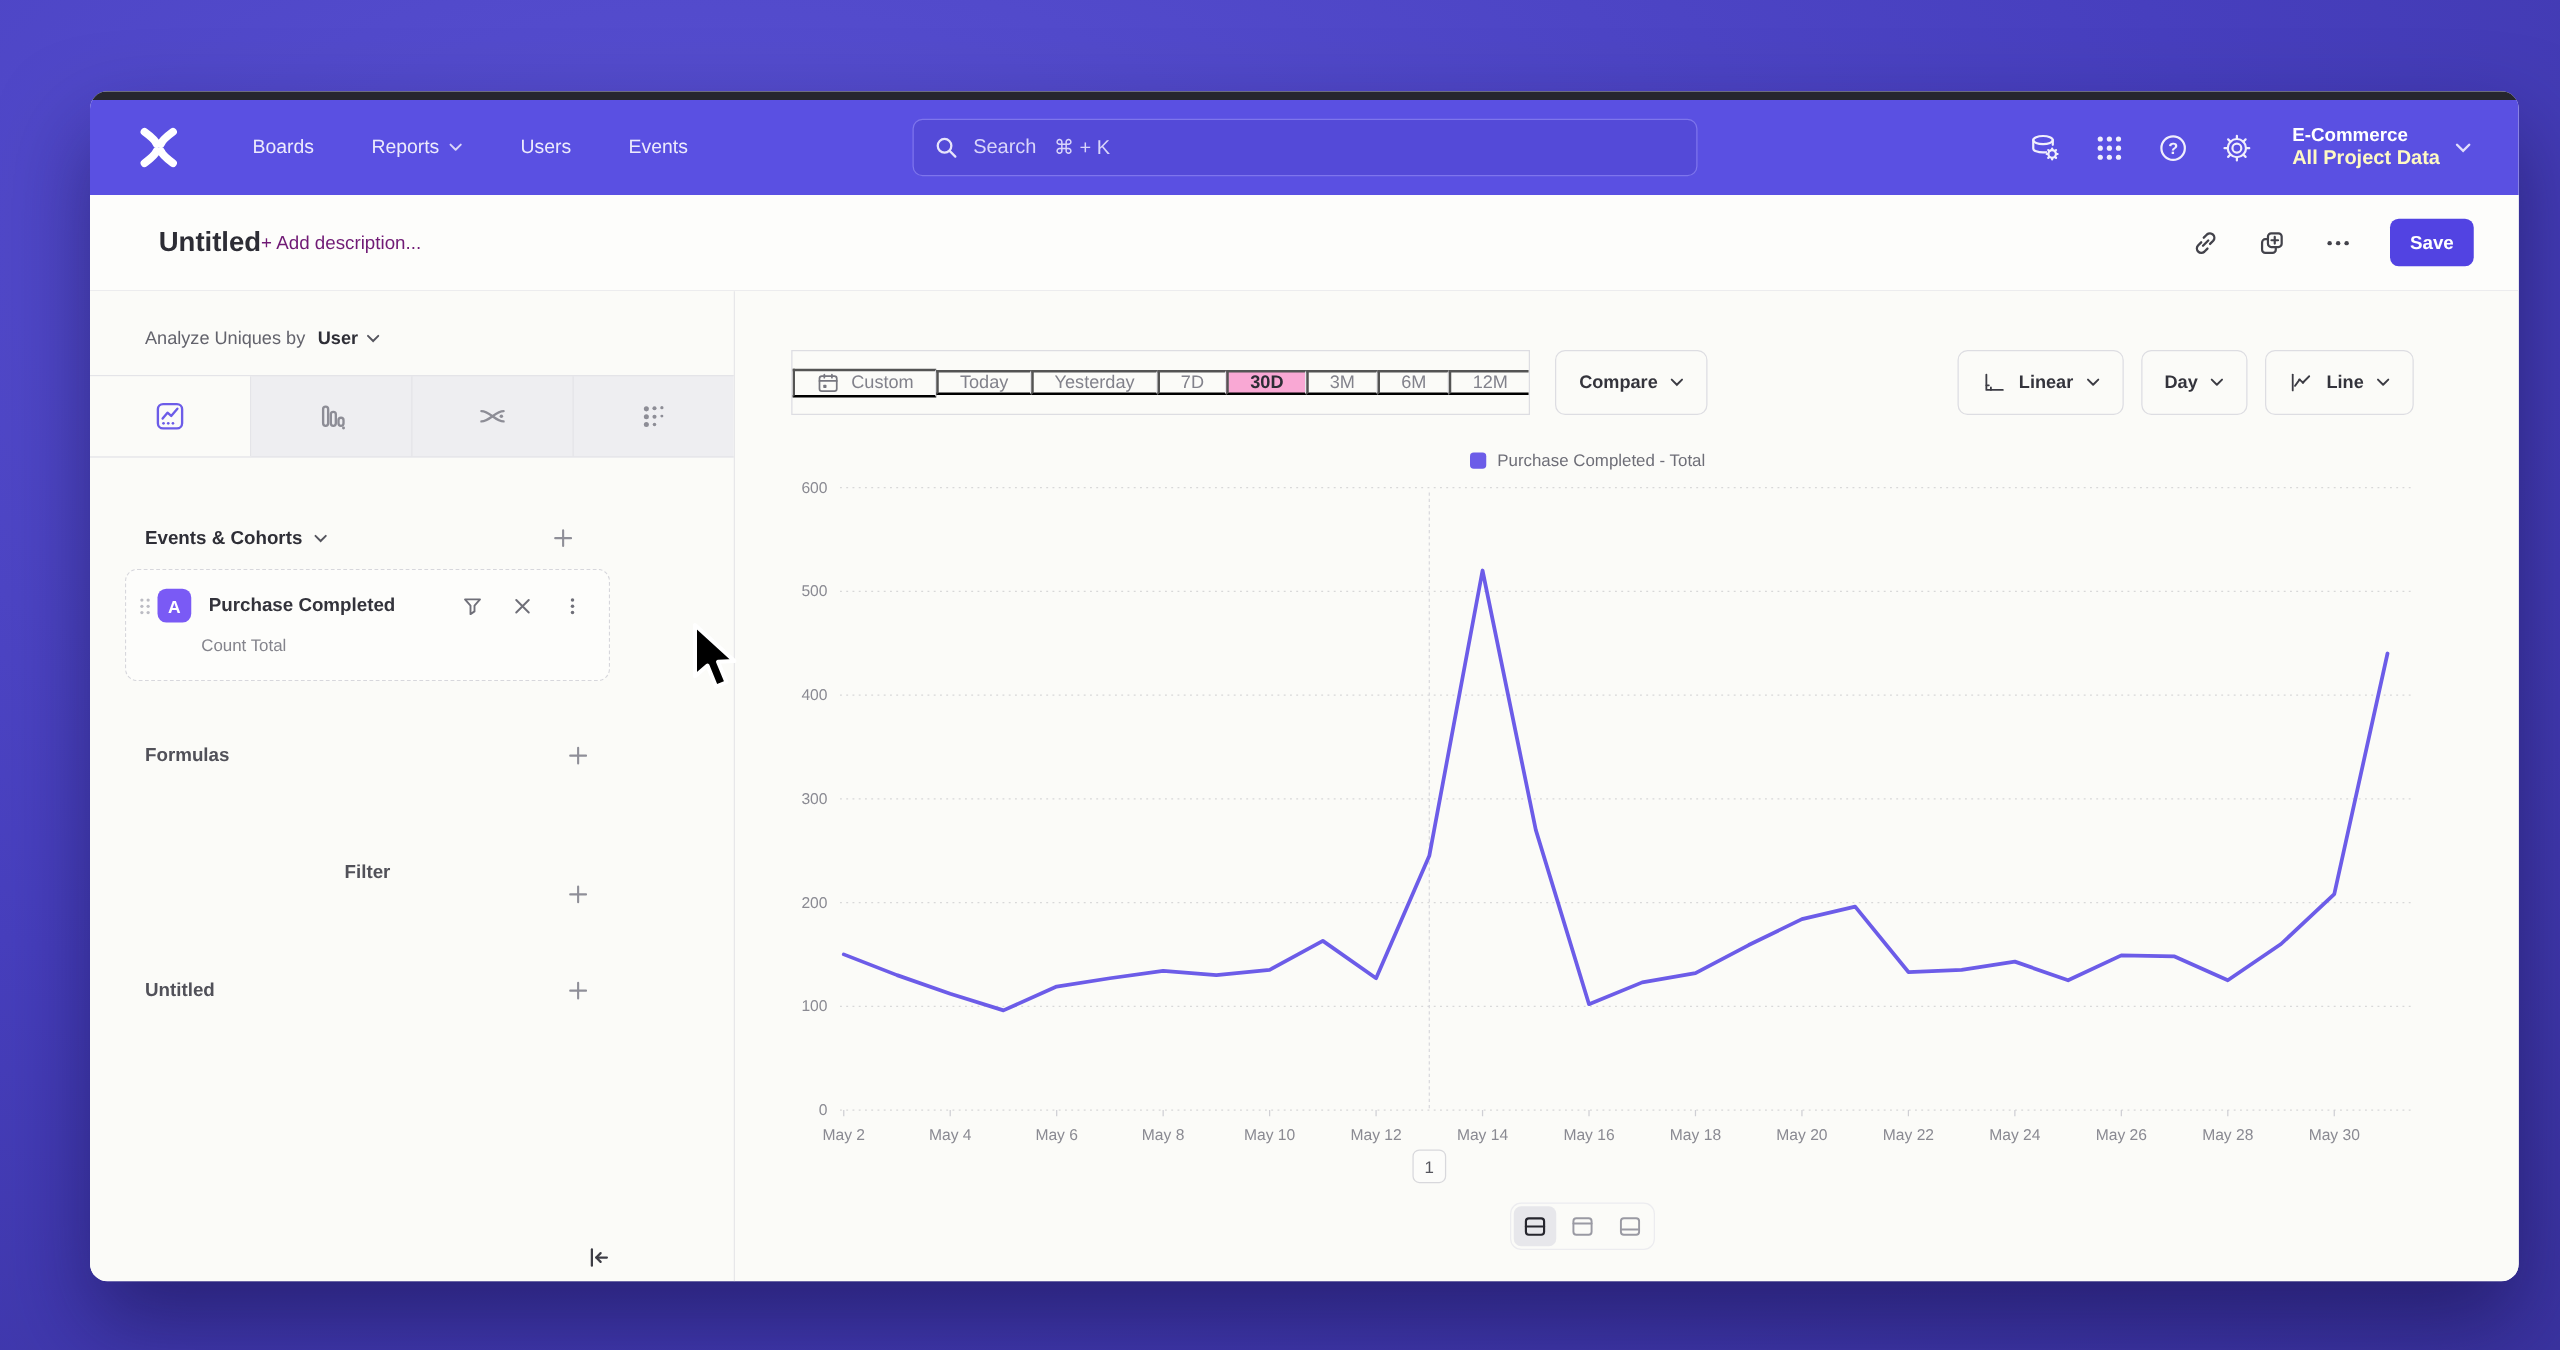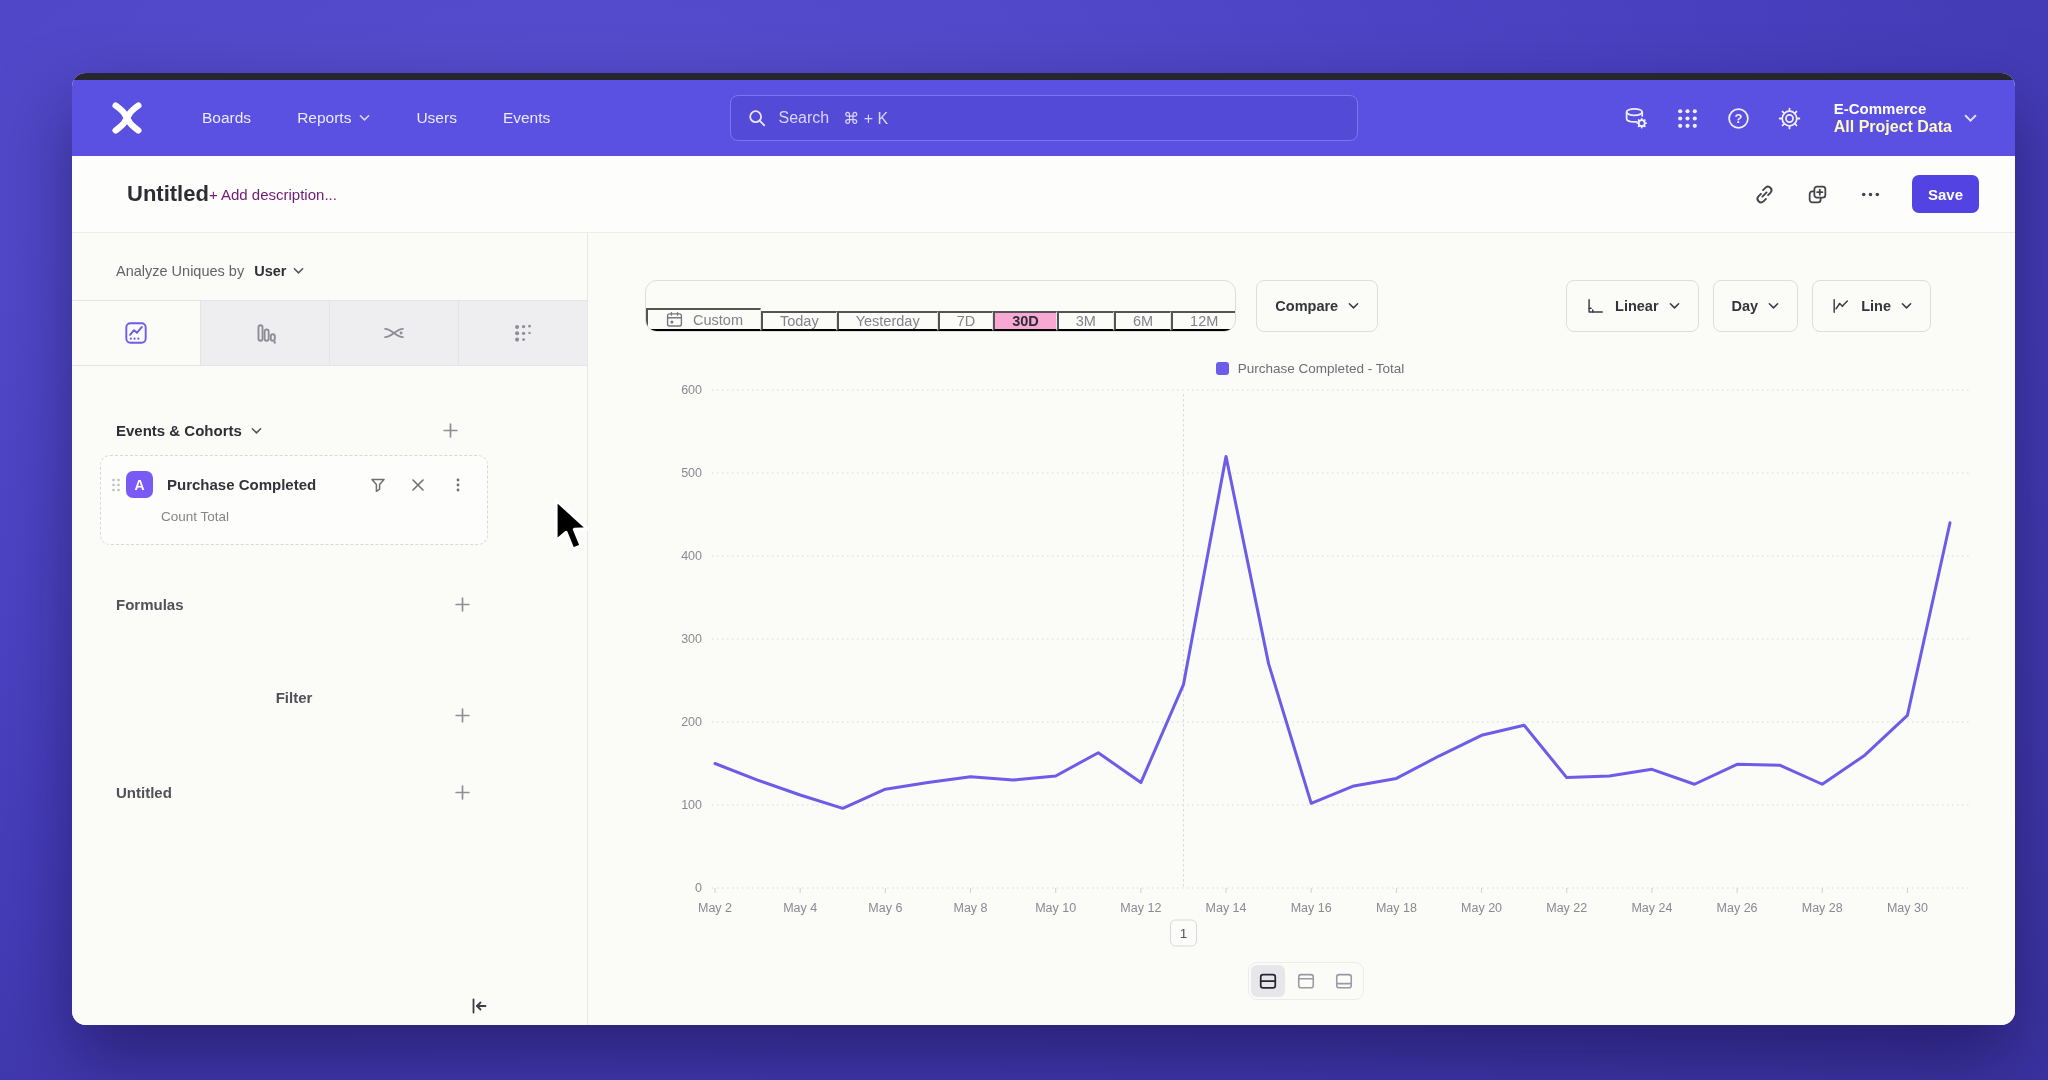--- a/index.html
+++ b/index.html
@@ -34,21 +34,21 @@
   .project-scope { font-size:16px; font-weight:bold; color:#fef9c3; }
   
   .header-row { height:77px; background:#fdfdfb; border-bottom:1px solid #ececee; display:flex; align-items:center; padding:0 36px 0 55px; }
   .doc-title { font-size:22px; font-weight:bold; color:#2d2d35; }
   .doc-desc { font-size:15px; color:#701a75; }
   .header-actions { margin-left:auto; display:flex; align-items:center; gap:30px; }
   .h-icon { width:23px; height:23px; color:#43434b; }
   .save-btn { min-width:67px; height:38px; background:#5243e2; color:#fff; font-size:15px; font-weight:bold;
     border:none; border-radius:7px; padding:0 16px; display:flex; align-items:center; justify-content:center; }
   
-  .content { display:flex; height:792px;gap:40px; }
+  .content { display:flex; height:792px; }
   .sidebar { width:516px; flex:0 0 auto; position:relative; background:#fbfbf8; border-right:1px solid #e7e7e9; }
   .main { flex:1; position:relative; background:#fbfbf8; }
   
   .analyze-row { position:absolute; left:44px; top:30px; display:flex; align-items:center; gap:7px; font-size:14.5px; color:#63636c; }
   .analyze-value { font-weight:bold; color:#2e2e36; margin-left:3px; }
   .chev-dark { color:#55555e; }
   .tab-strip { position:absolute; left:0; top:67px; width:100%; height:66px; background:#eeeef1; border-top:1px solid #e4e4e8; border-bottom:1px solid #e4e4e8; display:flex; }
   .tab { flex:1; display:flex; align-items:center; justify-content:center; border-right:1px solid #e4e4e8; color:#8d8d96; }
   .tab:last-child { border-right:none; }
   .tab.active { background:#fbfbf8; color:#6c5ce8; }
@@ -64,21 +64,21 @@
     display:flex; align-items:center; justify-content:center; margin-right:14px; }
   .event-title { font-size:15px; font-weight:bold; color:#33333b; }
   .card-icons { margin-left:auto; display:flex; align-items:center; gap:22px; color:#6f6f78; }
   .card-icons .icon { width:18px; height:18px; }
   .event-subtitle { position:absolute; left:60px; top:53px; font-size:13.5px; color:#84848c; }
   .side-section { position:absolute; left:28px; width:372px; display:flex; align-items:center; padding-left:16px; }
   .side-section-label { font-size:15px; font-weight:bold; color:#515159; }
   .collapse-btn { position:absolute; left:396px; top:762px; width:22px; height:22px; color:#3d3d45; }
   
   .controls-row { position:absolute; left:17px; right:84px; top:47px; height:52px; display:flex; align-items:center; }
-  .seg-control { display:flex; align-items:flex-end; height:52px; border:1px solid #dddde2; border-radius:12px; overflow:hidden; }
+  .seg-control { display:flex; align-items:center; height:52px; border:1px solid #dddde2; border-radius:0; overflow:hidden;margin-left:28px; }
   .seg { display:flex; align-items:center; gap:9px; padding:0 17px; font-size:14.5px; color:#82828b; border-right:1px solid #e6e6ea; background:transparent; }
   .seg:last-child { border-right:none; }
   .seg.active { background:#f9a8d4; color:#2d2d35; font-weight:bold; }
   .seg .icon { width:19px; height:19px; color:#77777f; }
   .btn { height:52px; display:flex; align-items:center; gap:10px; padding:0 18px; border:1px solid #dddde2; border-radius:8px;
     font-size:14.5px; font-weight:bold; color:#34343c; background:transparent; }
   .btn .icon { width:20px; height:20px; color:#3c3c44; }
   .compare-btn { margin-left:20px; }
   .right-btns { margin-left:auto; display:flex; gap:14px; }
   

